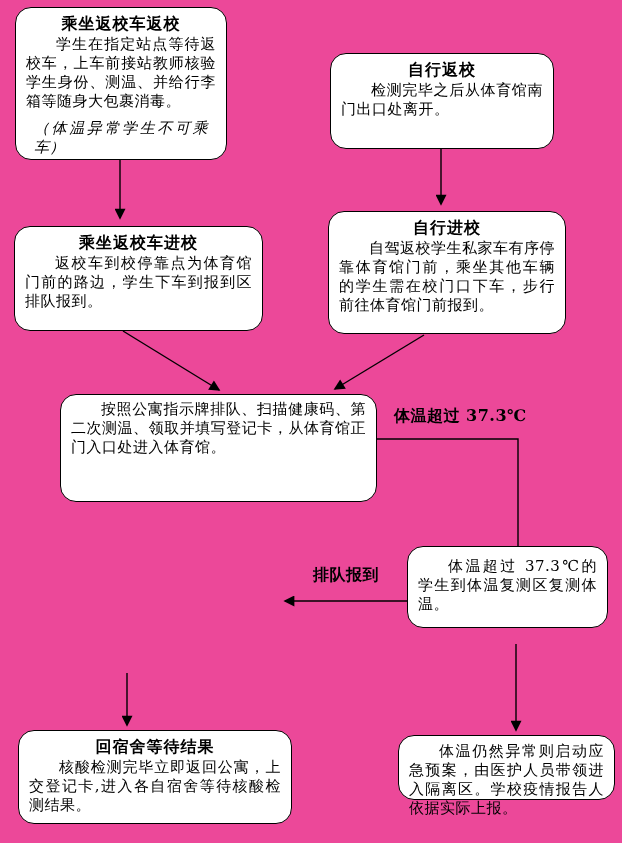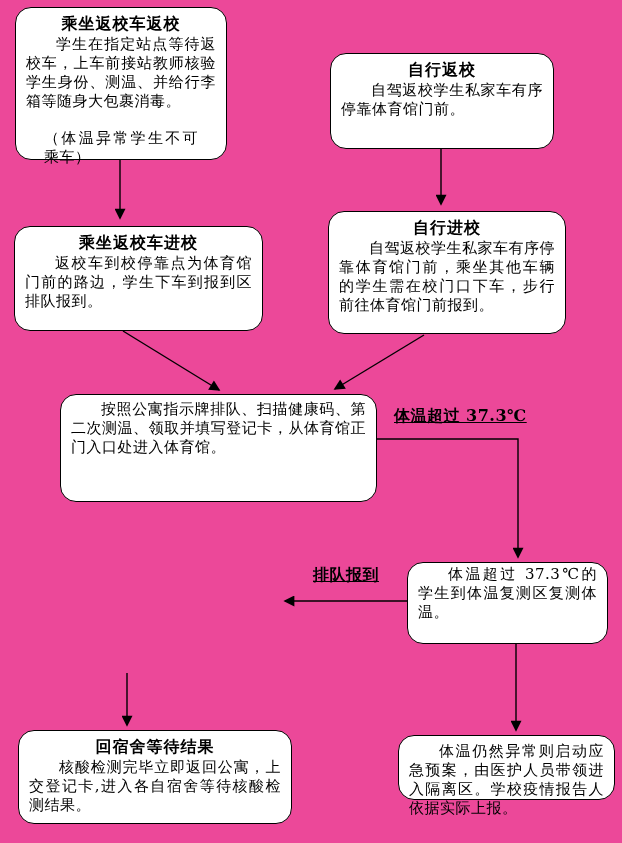--- a/index.html
+++ b/index.html
@@ -33,37 +33,36 @@
     letter-spacing: 0.5px;
   }
   .node-title {
     text-align: center;
     font-weight: bold;
     font-size: 16px;
     line-height: 22px;
     letter-spacing: 1px;
   }
   .node-body { margin: 0; text-indent: 2em; }
-  .node-note { margin: 18px; text-indent: 0; }
+  .node-note { margin: 8px; text-indent: 0; font-style: italic; }
   .edge-label {
     position: absolute;
     font-weight: bold;
     font-size: 16px;
     line-height: 20px;
     white-space: nowrap;
     letter-spacing: 0.5px;
-    text-decoration: underline;
   }
   
   #node-bus-return   { left: 15px;  top: 7px;   width: 212px; height: 153px; }
   #node-self-return  { left: 330px; top: 25px;  width: 224px; height: 96px; margin-top: 28px;  }
   #node-bus-enter    { left: 14px;  top: 226px; width: 249px; height: 105px; }
   #node-self-enter   { left: 328px; top: 211px; width: 238px; height: 123px; }
   #node-queue        { left: 60px;  top: 394px; width: 317px; height: 108px; }
-  #node-recheck      { left: 407px; top: 562px; width: 201px; height: 82px;  padding-top: 2px; }
+  #node-recheck      { left: 407px; top: 546px; width: 201px; height: 82px;  padding-top: 10px; }
   #node-nucleic      { left: 24px;  top: 552px; width: 254px; height: 121px; }
   #node-emergency    { left: 398px; top: 735px; width: 217px; height: 65px;  padding-top: 6px; }
   #node-wait-result  { left: 18px;  top: 730px; width: 274px; height: 94px; }
   #label-over-temp   { left: 394px; top: 406px; }
   #label-normal-temp { left: 313px; top: 565px; }
 </style>
 </head>
 <body>
 
 <div id="canvas">
@@ -87,21 +86,21 @@
   </svg>
 
   <div class="node" id="node-bus-return">
     <div class="node-title">乘坐返校车返校</div>
     <p class="node-body">学生在指定站点等待返校车，上车前接站教师核验学生身份、测温、并给行李箱等随身大包裹消毒。</p>
     <p class="node-note">（体温异常学生不可乘车）</p>
   </div>
 
   <div class="node" id="node-self-return">
     <div class="node-title">自行返校</div>
-    <p class="node-body">自驾返校学生私家车有序停靠体育馆门前。</p>
+    <p class="node-body">检测完毕之后从体育馆南门出口处离开。</p>
   </div>
 
   <div class="node" id="node-bus-enter">
     <div class="node-title">乘坐返校车进校</div>
     <p class="node-body">返校车到校停靠点为体育馆门前的路边，学生下车到报到区排队报到。</p>
   </div>
 
   <div class="node" id="node-self-enter">
     <div class="node-title">自行进校</div>
     <p class="node-body">自驾返校学生私家车有序停靠体育馆门前，乘坐其他车辆的学生需在校门口下车，步行前往体育馆门前报到。</p>

